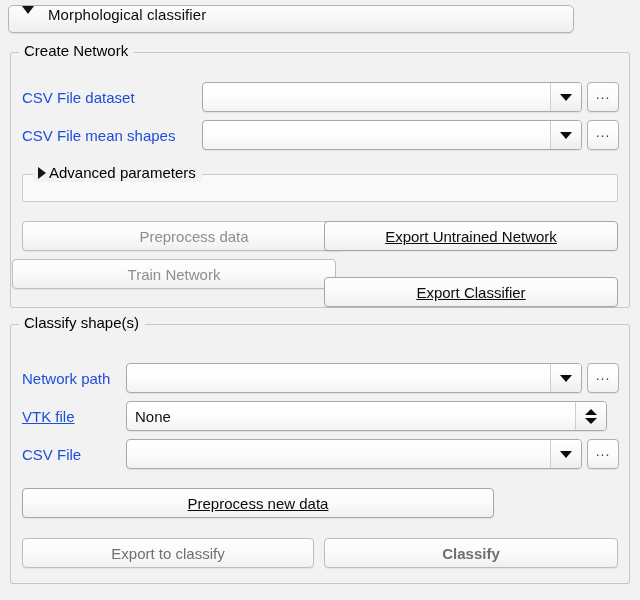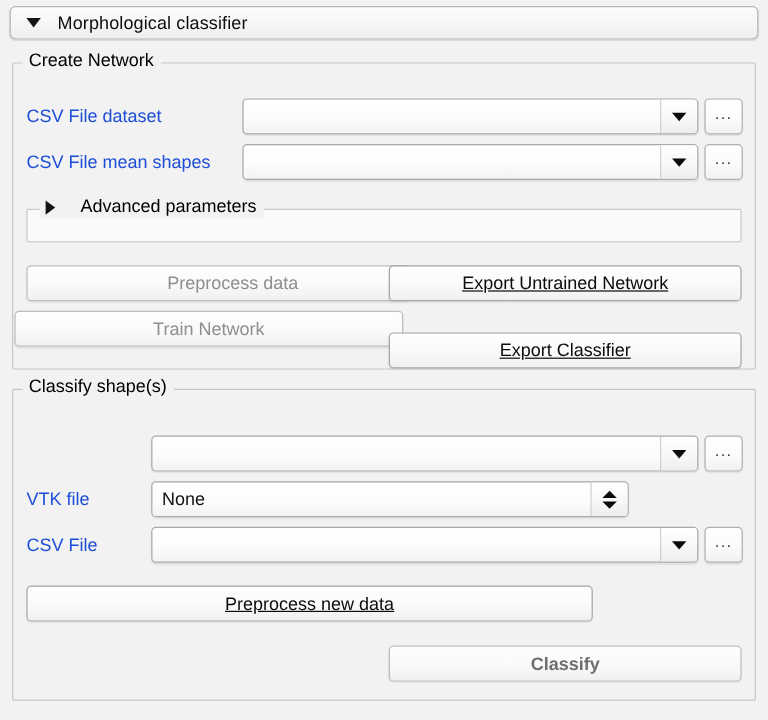--- a/index.html
+++ b/index.html
@@ -18,29 +18,28 @@
     height: 600px;
     background: #f2f2f2;
     overflow: hidden;
   }
 
   
   .titlebar {
     position: absolute;
     left: 8px;
     top: 5px;
-    width: 624px;
+    width: 566px;
     height: 28px;
     box-sizing: border-box;
     background: linear-gradient(to bottom, #fdfdfd 0%, #f6f6f6 50%, #eeeeee 100%);
     border: 1px solid #b4b4b4;
     border-radius: 5px;
     box-shadow: 0 1px 1px rgba(0,0,0,0.10);
     display: flex;
-    align-items: center;
   }
   .titlebar .tri-down {
     width: 0; height: 0;
     margin-left: 13px;
     border-left: 6px solid transparent;
     border-right: 6px solid transparent;
     border-top: 8px solid #141414;
   }
   .titlebar .title-text {
     margin-left: 14px;
@@ -76,21 +75,21 @@
   #group-advanced {
     left: 22px; top: 174px; width: 596px; height: 28px;
     border: 1px solid #cacaca;
     background: #fafafa;
   }
   #group-advanced .group-legend {
     background: #f2f2f2;
     left: 10px;
     display: flex;
     align-items: center;
-    gap: 21px;
+    gap: 3px;
   }
   .tri-right {
     width: 0; height: 0;
     border-top: 6px solid transparent;
     border-bottom: 6px solid transparent;
     border-left: 8px solid #141414;
   }
 
   
   .field-label {
@@ -241,44 +240,46 @@
 
   <div class="btn disabled" style="left:22px;  top:221px; width:320px;padding-left:24px;">Preprocess data</div>
   <div class="btn strong" style="left:324px; top:221px; width:294px;">Export Untrained Network</div>
   <div class="btn disabled" style="left:12px;  top:259px; width:324px;">Train Network</div>
   <div class="btn strong" style="left:324px; top:259px; width:294px;margin-top:18px;">Export Classifier</div>
 
   <div class="groupbox" id="group-classify">
     <span class="group-legend">Classify shape(s)</span>
   </div>
 
+  <span class="field-label" style="left:22px; top:369px;">Network path</span>
   <div class="combo" style="left:126px; top:363px; width:456px;">
     <span class="combo-value"></span>
     <span class="combo-arrow">
         <i class="chev-down"></i>
       </span>
   </div>
   <div class="browse-btn" style="left:587px; top:363px;">...</div>
 
-  <span class="field-label" style="left:22px; top:407px;">VTK file</span>
-  <div class="combo" style="left:126px; top:401px; width:398px;">
+  <span class="field-label" style="left:22px; top:407px;text-decoration:underline;">VTK file</span>
+  <div class="combo" style="left:126px; top:401px; width:481px;">
     <span class="combo-value">None</span>
     <span class="combo-arrow">
       <span class="spin-stack">
         <i class="spin-up"></i>
         <i class="spin-down"></i>
       </span>
     </span>
   </div>
 
   <span class="field-label" style="left:22px; top:445px;">CSV File</span>
   <div class="combo" style="left:126px; top:439px; width:456px;">
     <span class="combo-value"></span>
     <span class="combo-arrow">
         <i class="chev-down"></i>
       </span>
   </div>
   <div class="browse-btn" style="left:587px; top:439px;">...</div>
 
   <div class="btn strong" style="left:22px;  top:488px; width:472px;">Preprocess new data</div>
+  <div class="btn muted" style="left:22px;  top:538px; width:292px;">Export to classify</div>
   <div class="btn muted" style="left:324px; top:538px; width:294px;font-weight:bold;">Classify</div>
 
 </div>
 
 </body></html>

